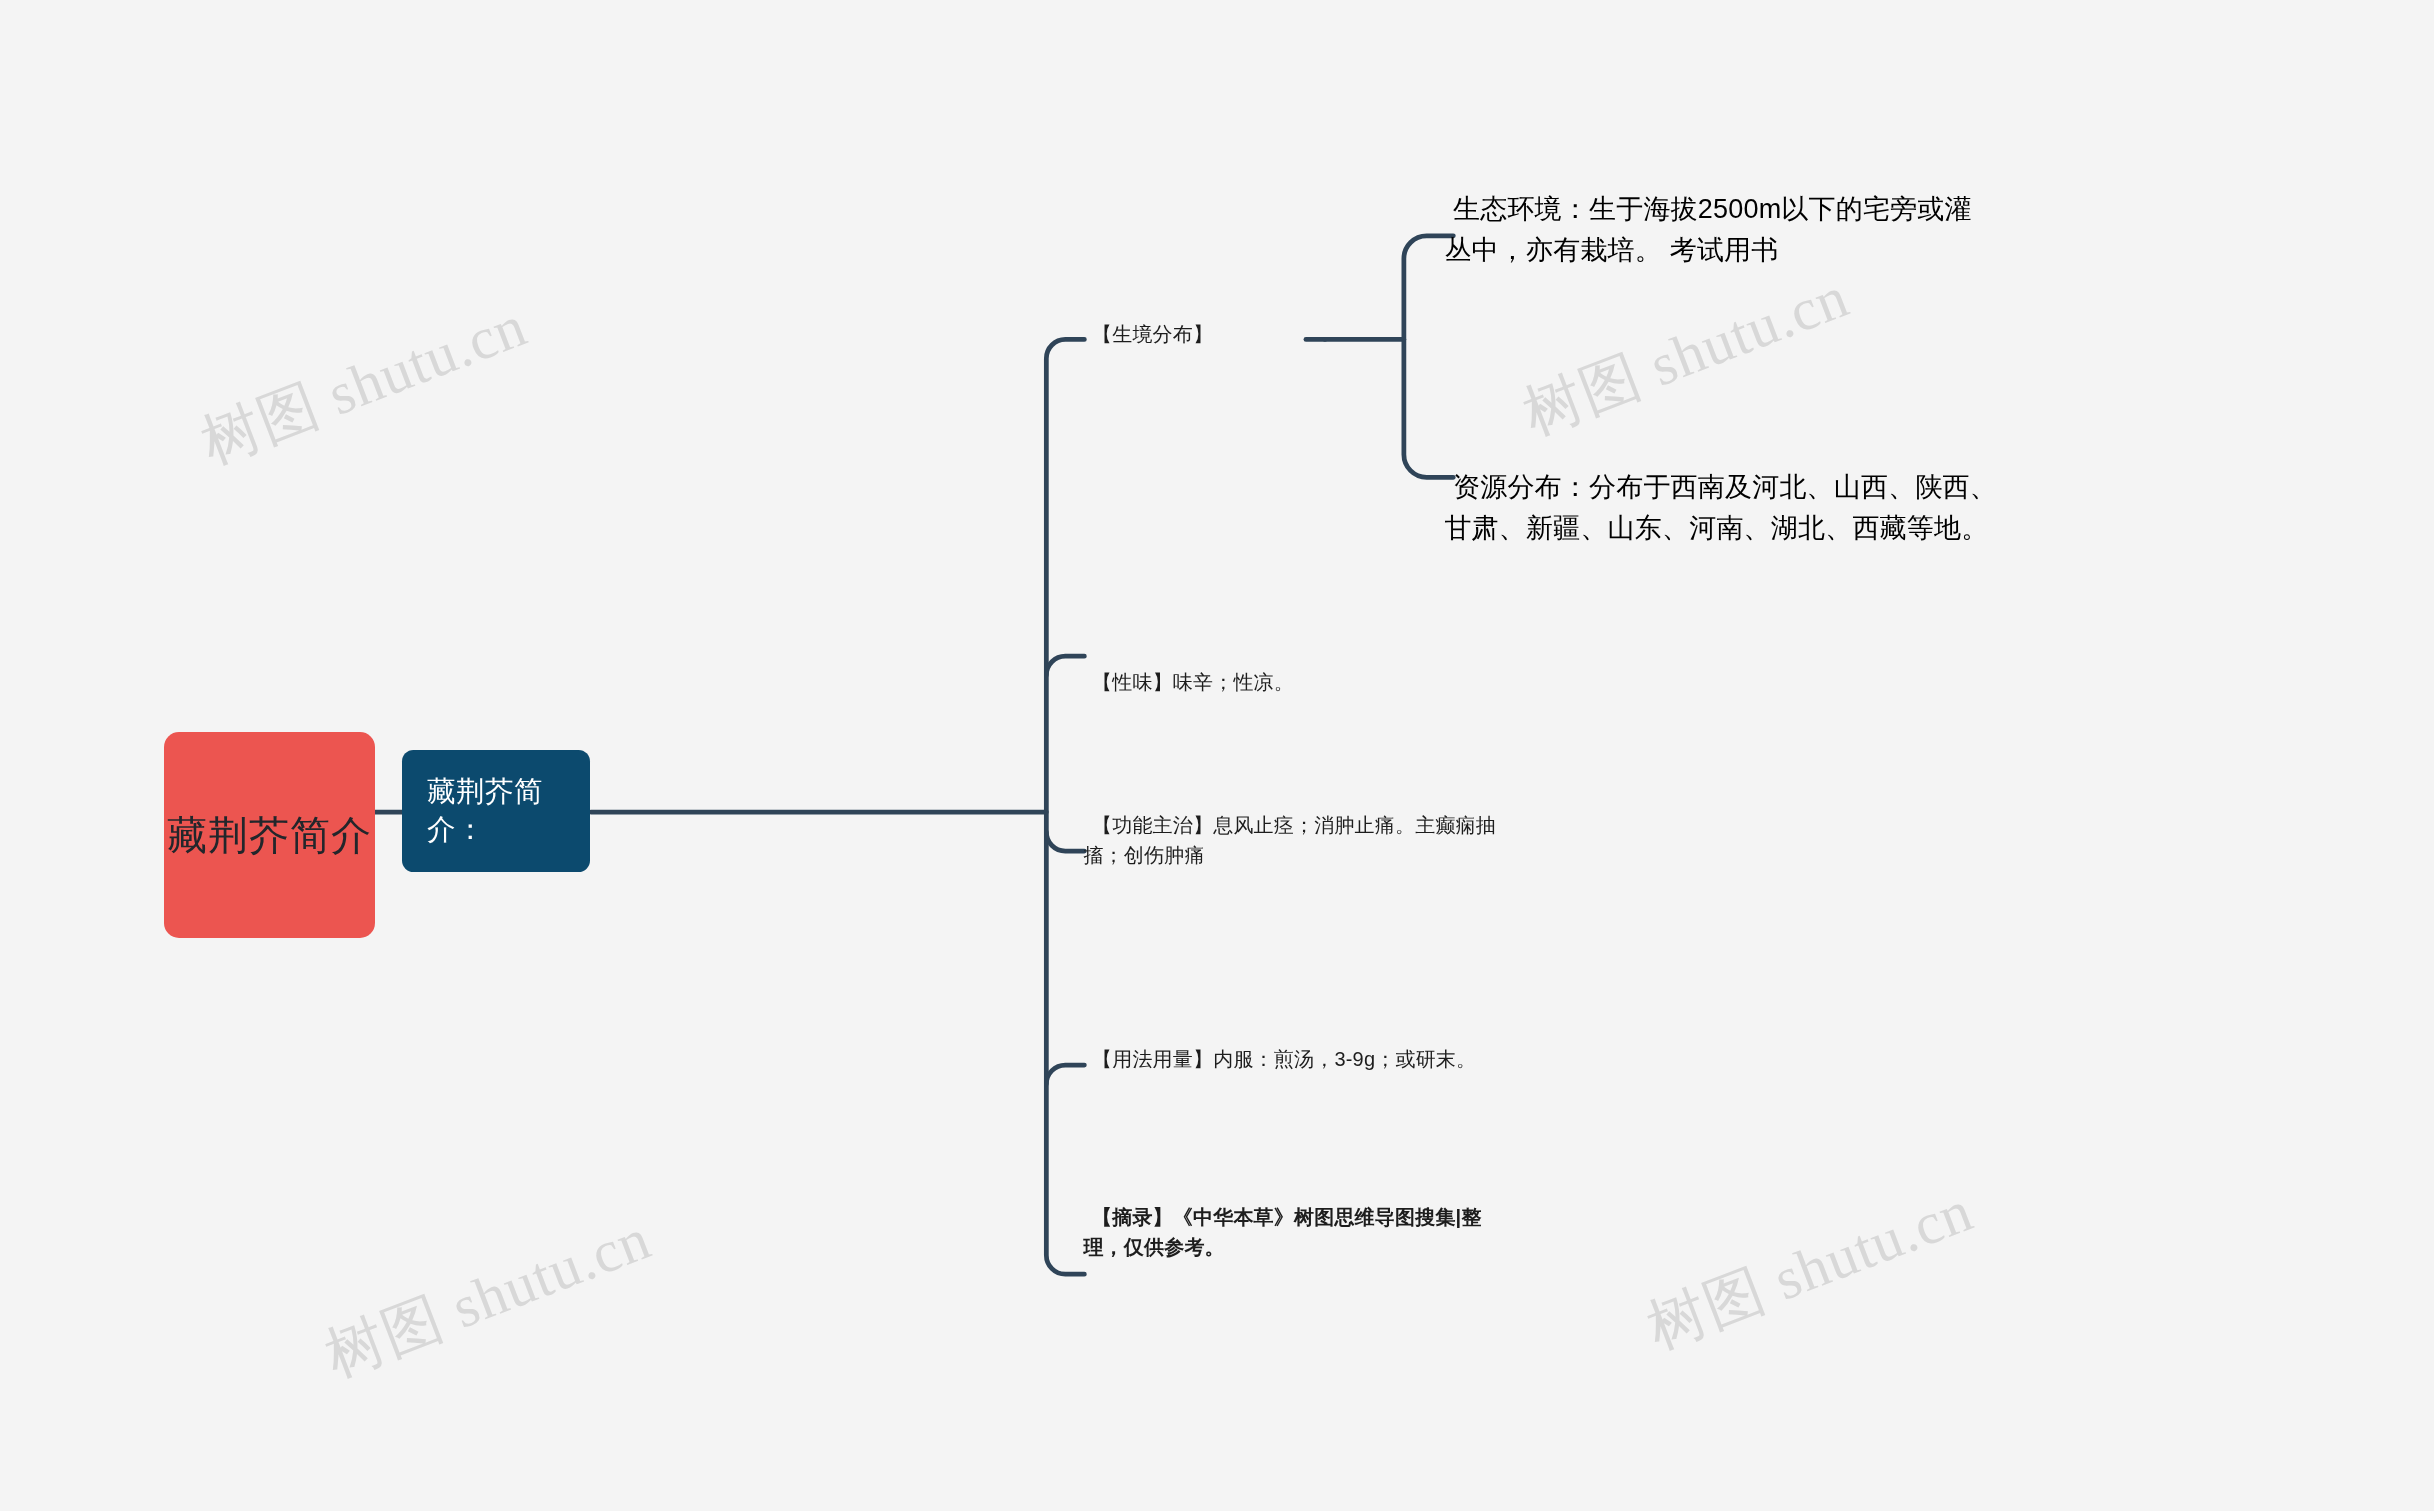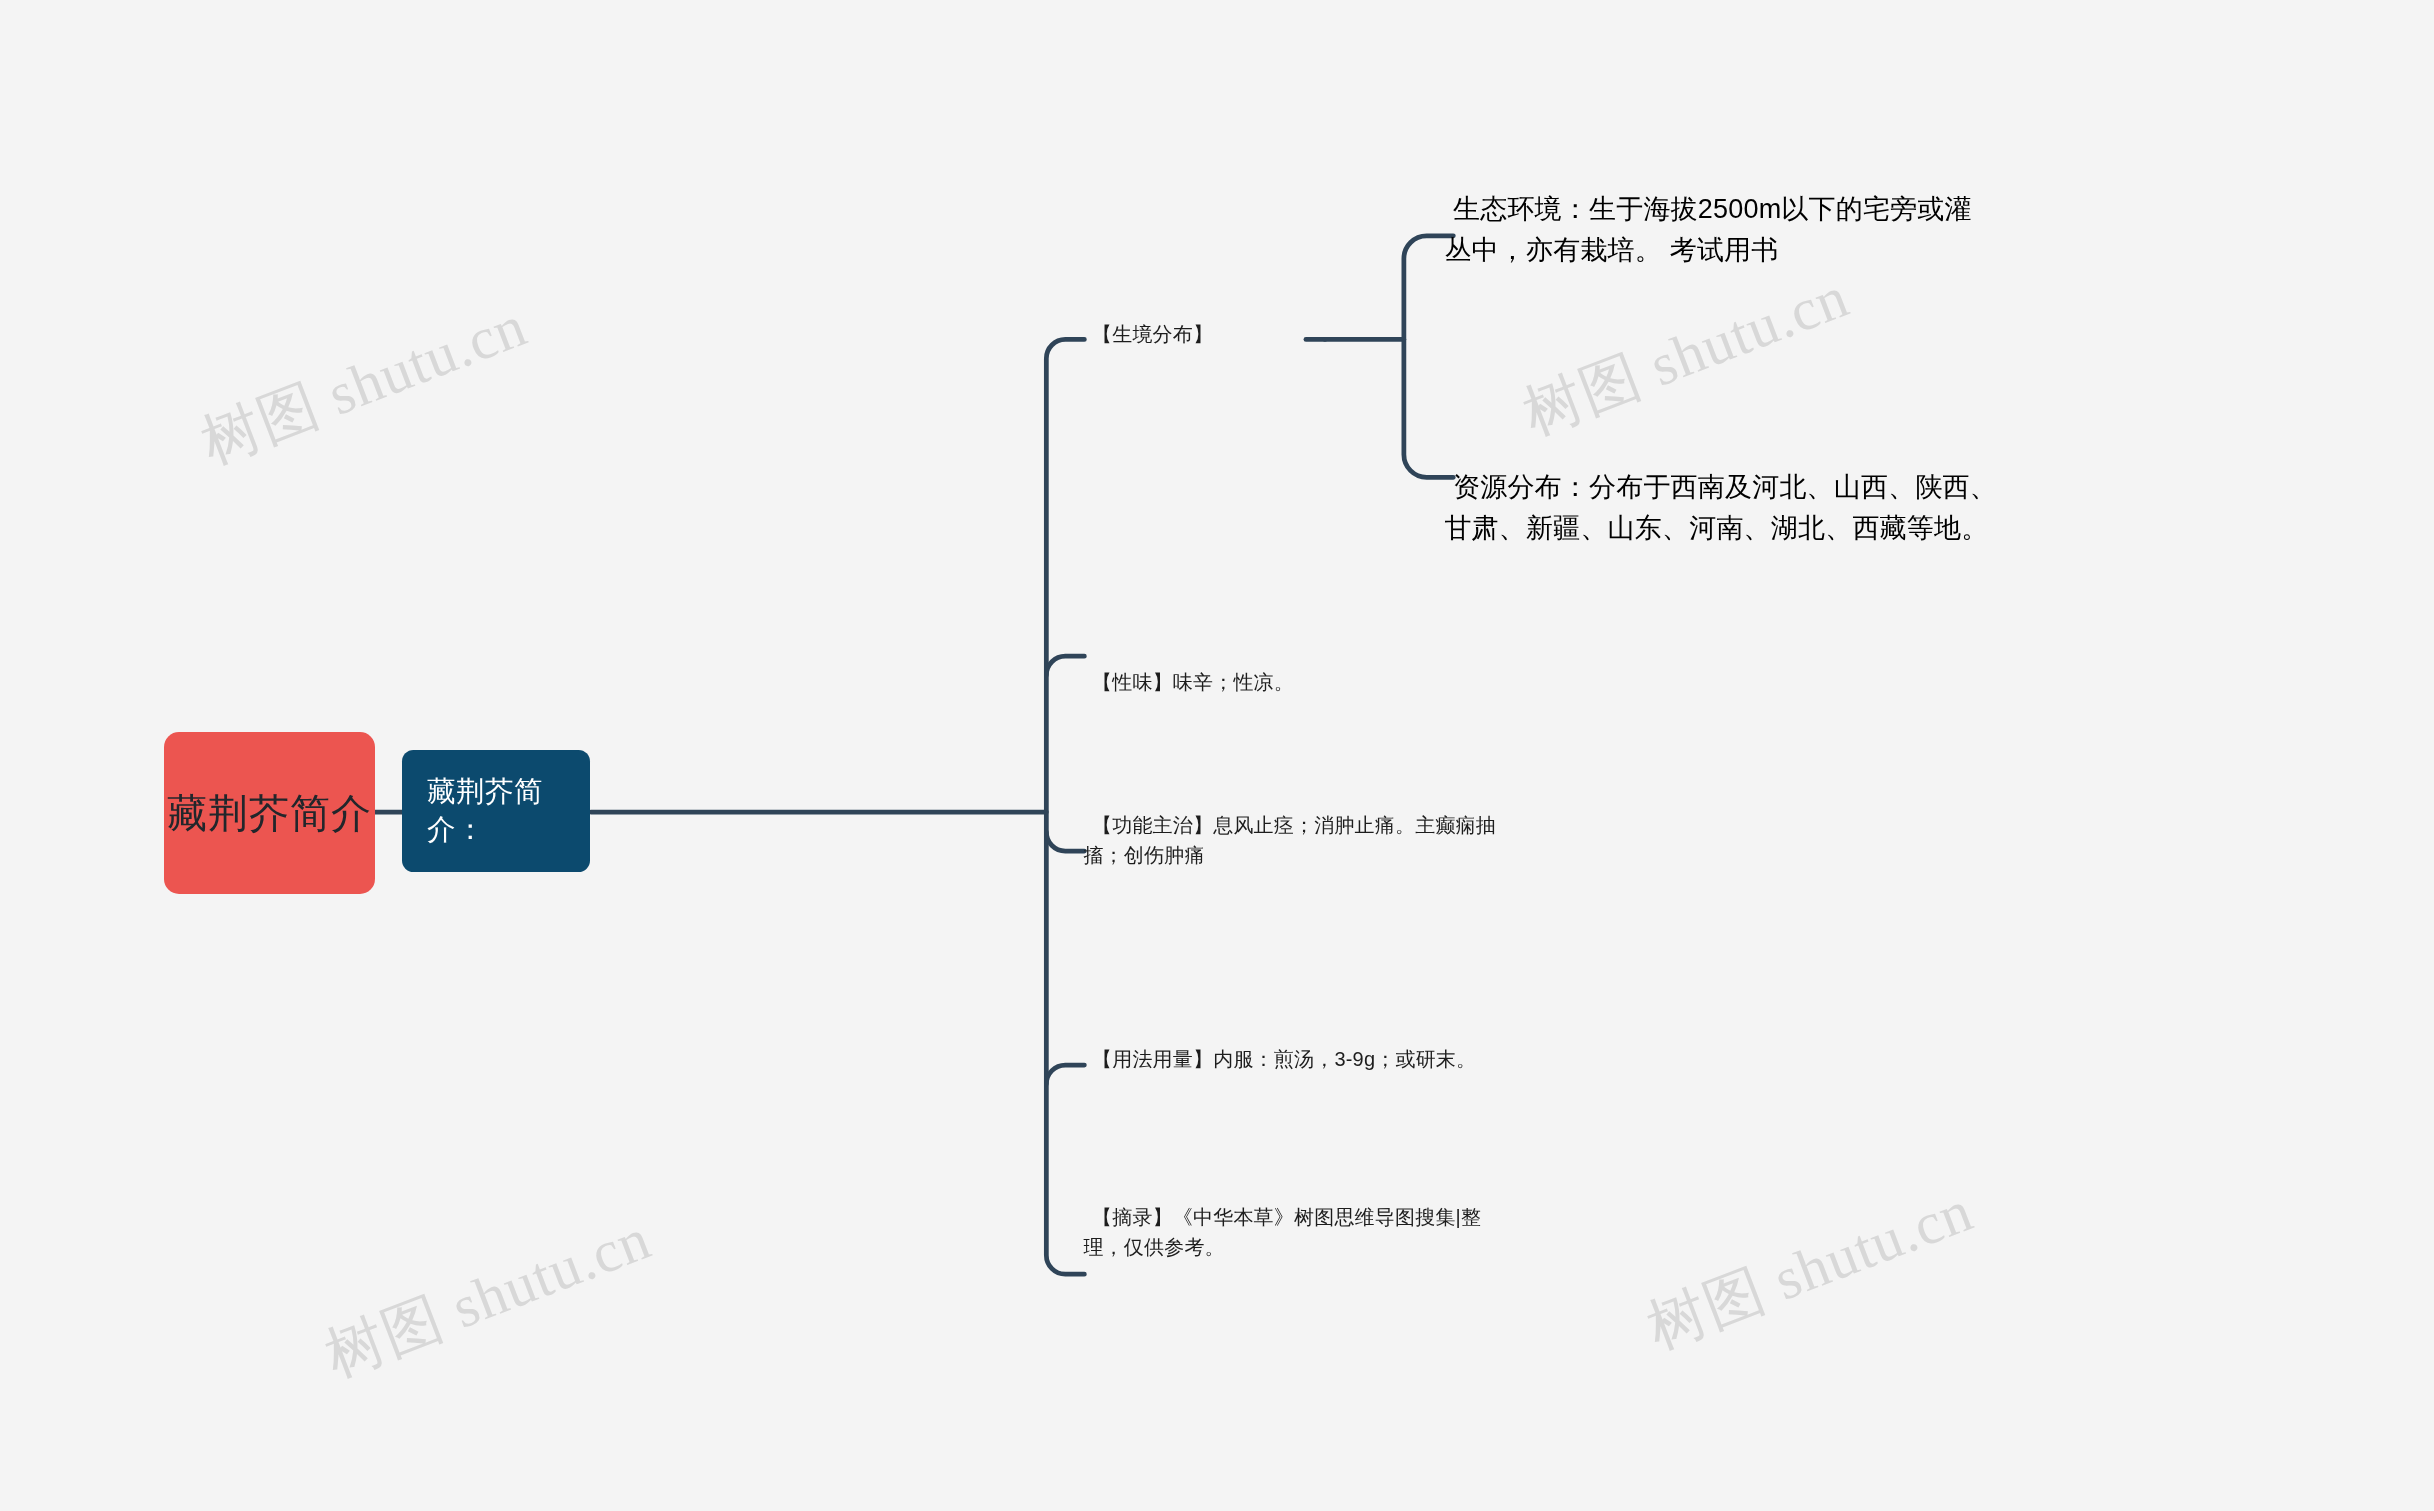--- a/index.html
+++ b/index.html
@@ -53,21 +53,21 @@
   
   .node {
     position: absolute;
     z-index: 3;
     box-sizing: border-box;
   }
   .root-node {
     left: 164px;
     top: 732px;
     width: 211px;
-    height: 162px;
+    height: 206px;
     background: #ec5550;
     border-radius: 15px;
     display: flex;
     align-items: center;
     justify-content: center;
     color: #22262b;
     font-size: 40px;
     letter-spacing: 1px;
     text-align: right;
   }
@@ -174,19 +174,19 @@
 
   <div class="topic" style="top:810px; width:818px;">
     <span class="l1">【功能主治】息风止痉；消肿止痛。主癫痫抽</span>
     <span class="l2">搐；创伤肿痛</span>
   </div>
 
   <div class="topic" style="top:1044px;">
     <span>【用法用量】内服：煎汤，3-9g；或研末。</span>
   </div>
 
-  <div class="topic" style="top:1202px; width:818px;">
+  <div class="topic" style="top:1202px; width:818px;font-weight:bold;">
     <span class="l1">【摘录】《中华本草》树图思维导图搜集|整</span>
     <span class="l2">理，仅供参考。</span>
   </div>
 
 </div>
 
 
 </body></html>

